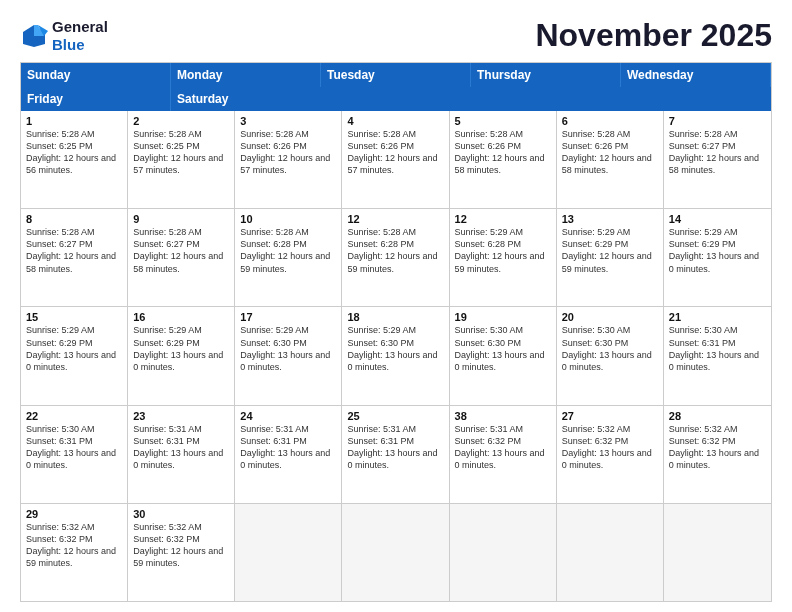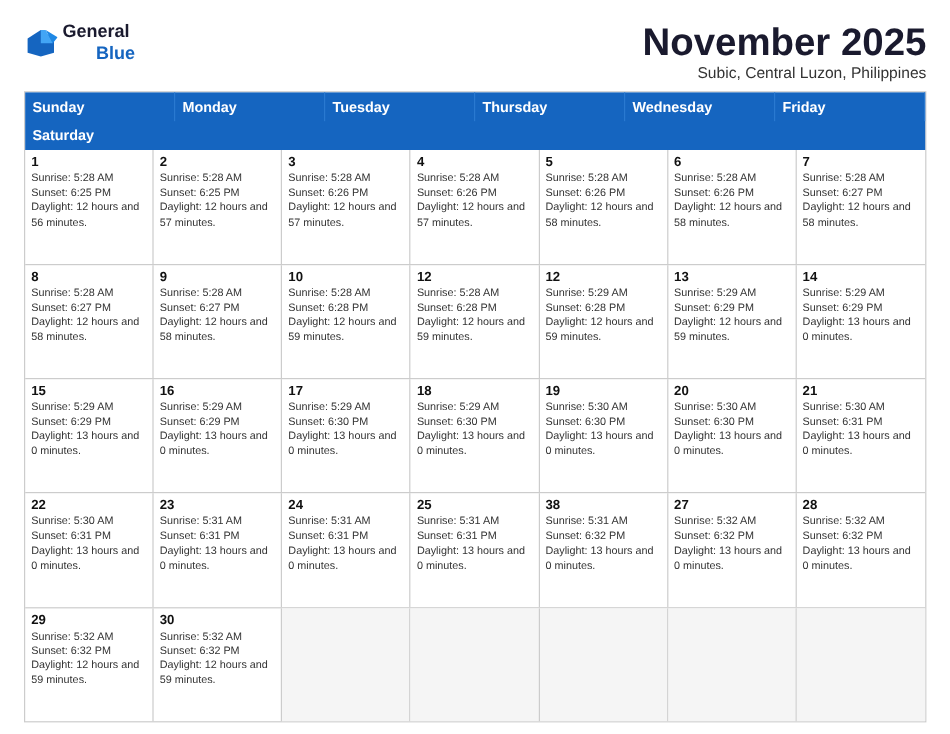--- a/index.html
+++ b/index.html
@@ -28,21 +28,21 @@
       display: flex;
       align-items: center;
       gap: 4px;
     }
     .logo-text {
       font-size: 15px;
       font-weight: bold;
       color: #1a1a2e;
       line-height: 1.2;
     }
-    .logo-blue { color: #1565c0; margin-left: 28px; }
+    .logo-blue { color: #1565c0; }
     .logo-icon {
       width: 28px;
       height: 28px;
     }
     .title-section {
       text-align: right;
     }
     .month-title {
       font-size: 32px;
       font-weight: bold;
@@ -54,21 +54,21 @@
       color: #333;
     }
     .calendar {
       flex: 1;
       display: flex;
       flex-direction: column;
       border: 1px solid #ccc;
     }
     .cal-header {
       display: grid;
-      grid-template-columns: repeat(6, 1fr);
+      grid-template-columns: repeat(5, 1fr);
       background: #1565c0;
     }
     .cal-header-cell {
       color: #fff;
       font-weight: bold;
       font-size: 12px;
       padding: 5px 6px;
       text-align: left;
       border-right: 1px solid #2979d0;
     }
@@ -119,21 +119,20 @@
         <polygon points="18,3 28,9 24,14" fill="#1e88e5"></polygon>
         <polygon points="14,3 18,3 24,14 14,14" fill="#42a5f5"></polygon>
       </svg>
       <div class="logo-text">
         <div>General</div>
         <div class="logo-blue">Blue</div>
       </div>
     </div>
     <div class="title-section">
       <div class="month-title">November 2025</div>
-      <div class="location">Subic, Central Luzon, Philippines</div>
     </div>
   </div>
 
   <div class="calendar">
     <div class="cal-header">
       <div class="cal-header-cell">Sunday</div>
       <div class="cal-header-cell">Monday</div>
       <div class="cal-header-cell">Tuesday</div>
       <div class="cal-header-cell">Thursday</div>
       <div class="cal-header-cell">Wednesday</div>

